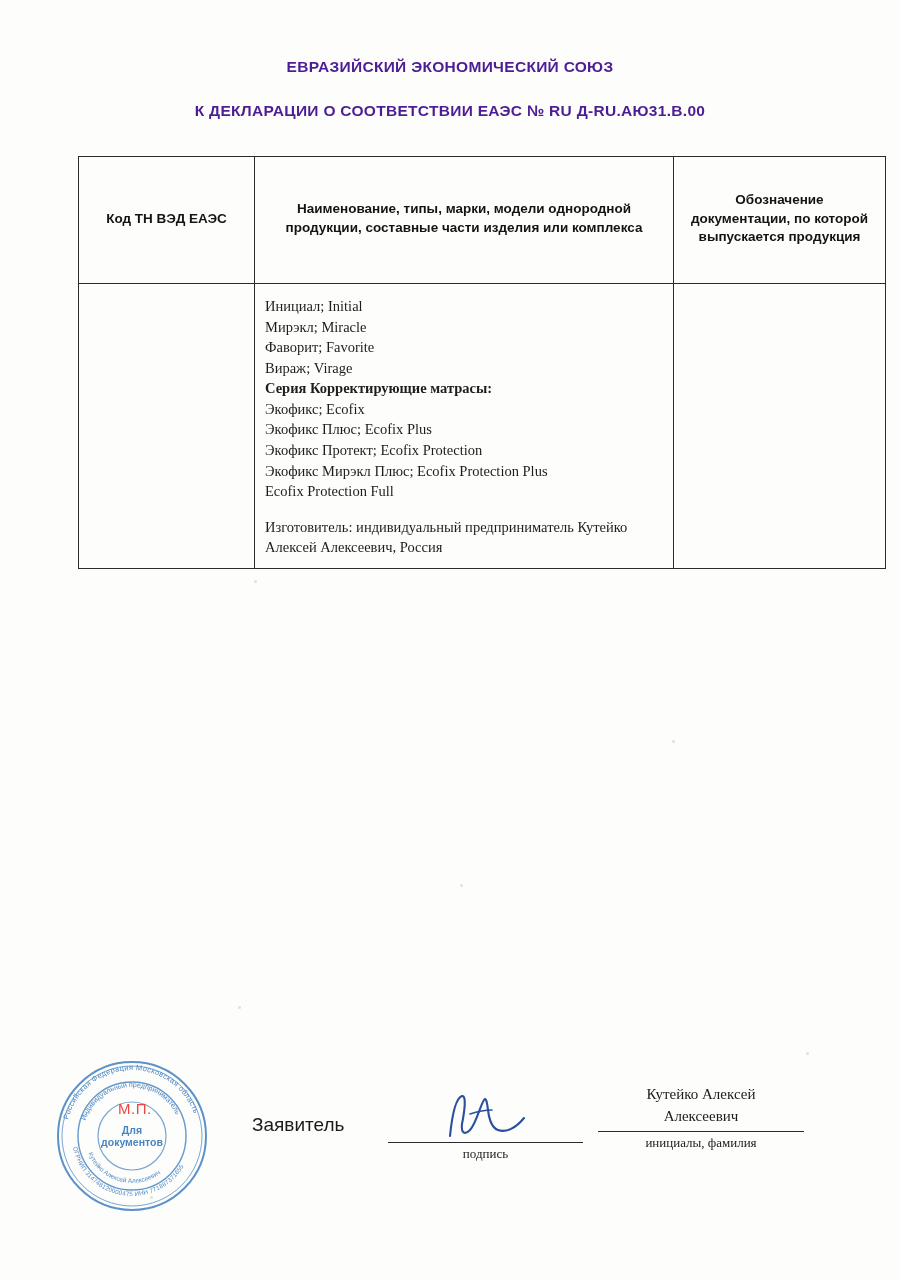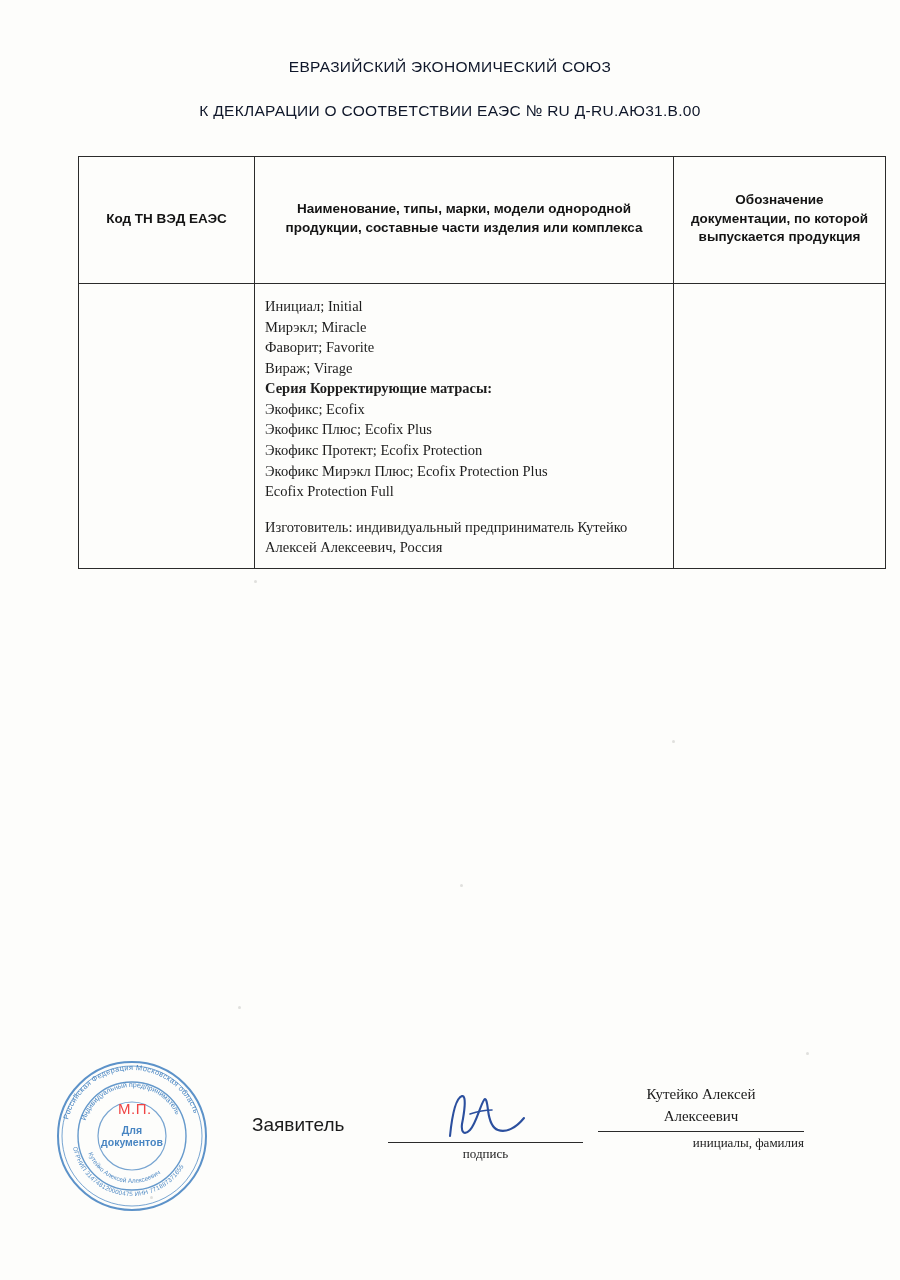--- a/index.html
+++ b/index.html
@@ -21,24 +21,24 @@
     height: 1280px;
     background: #fdfdfb;
   }
 
   
   .header {
     text-align: center;
     padding-top: 58px;
   }
   .header .line {
-    font-weight: normal;
+    font-weight: bold;
     font-size: 15.5px;
     letter-spacing: 0.3px;
-    color: #0f172a;
+    color: #4c1d95;
   }
   .header .line1 { margin-bottom: 26px; }
   .header .line2 { margin-bottom: 26px; }
   .header .line3 { margin-bottom: 0; }
 
   
   .table-wrap {
     margin: 36px auto 0 auto;
     width: 744px;
   }
@@ -154,21 +154,20 @@
   }
   .name-slot .rule2 {
     border-bottom: 1px solid #2a2a2a;
     height: 2px;
   }
   .name-slot .caption {
     font-family: "Liberation Serif", serif;
     font-size: 13px;
     color: #222;
     padding-top: 3px;
-    text-align: right;
   }
 
   
   .speck {
     position: absolute;
     background: #c9c9c4;
     border-radius: 50%;
     opacity: .55;
   }
 </style>

